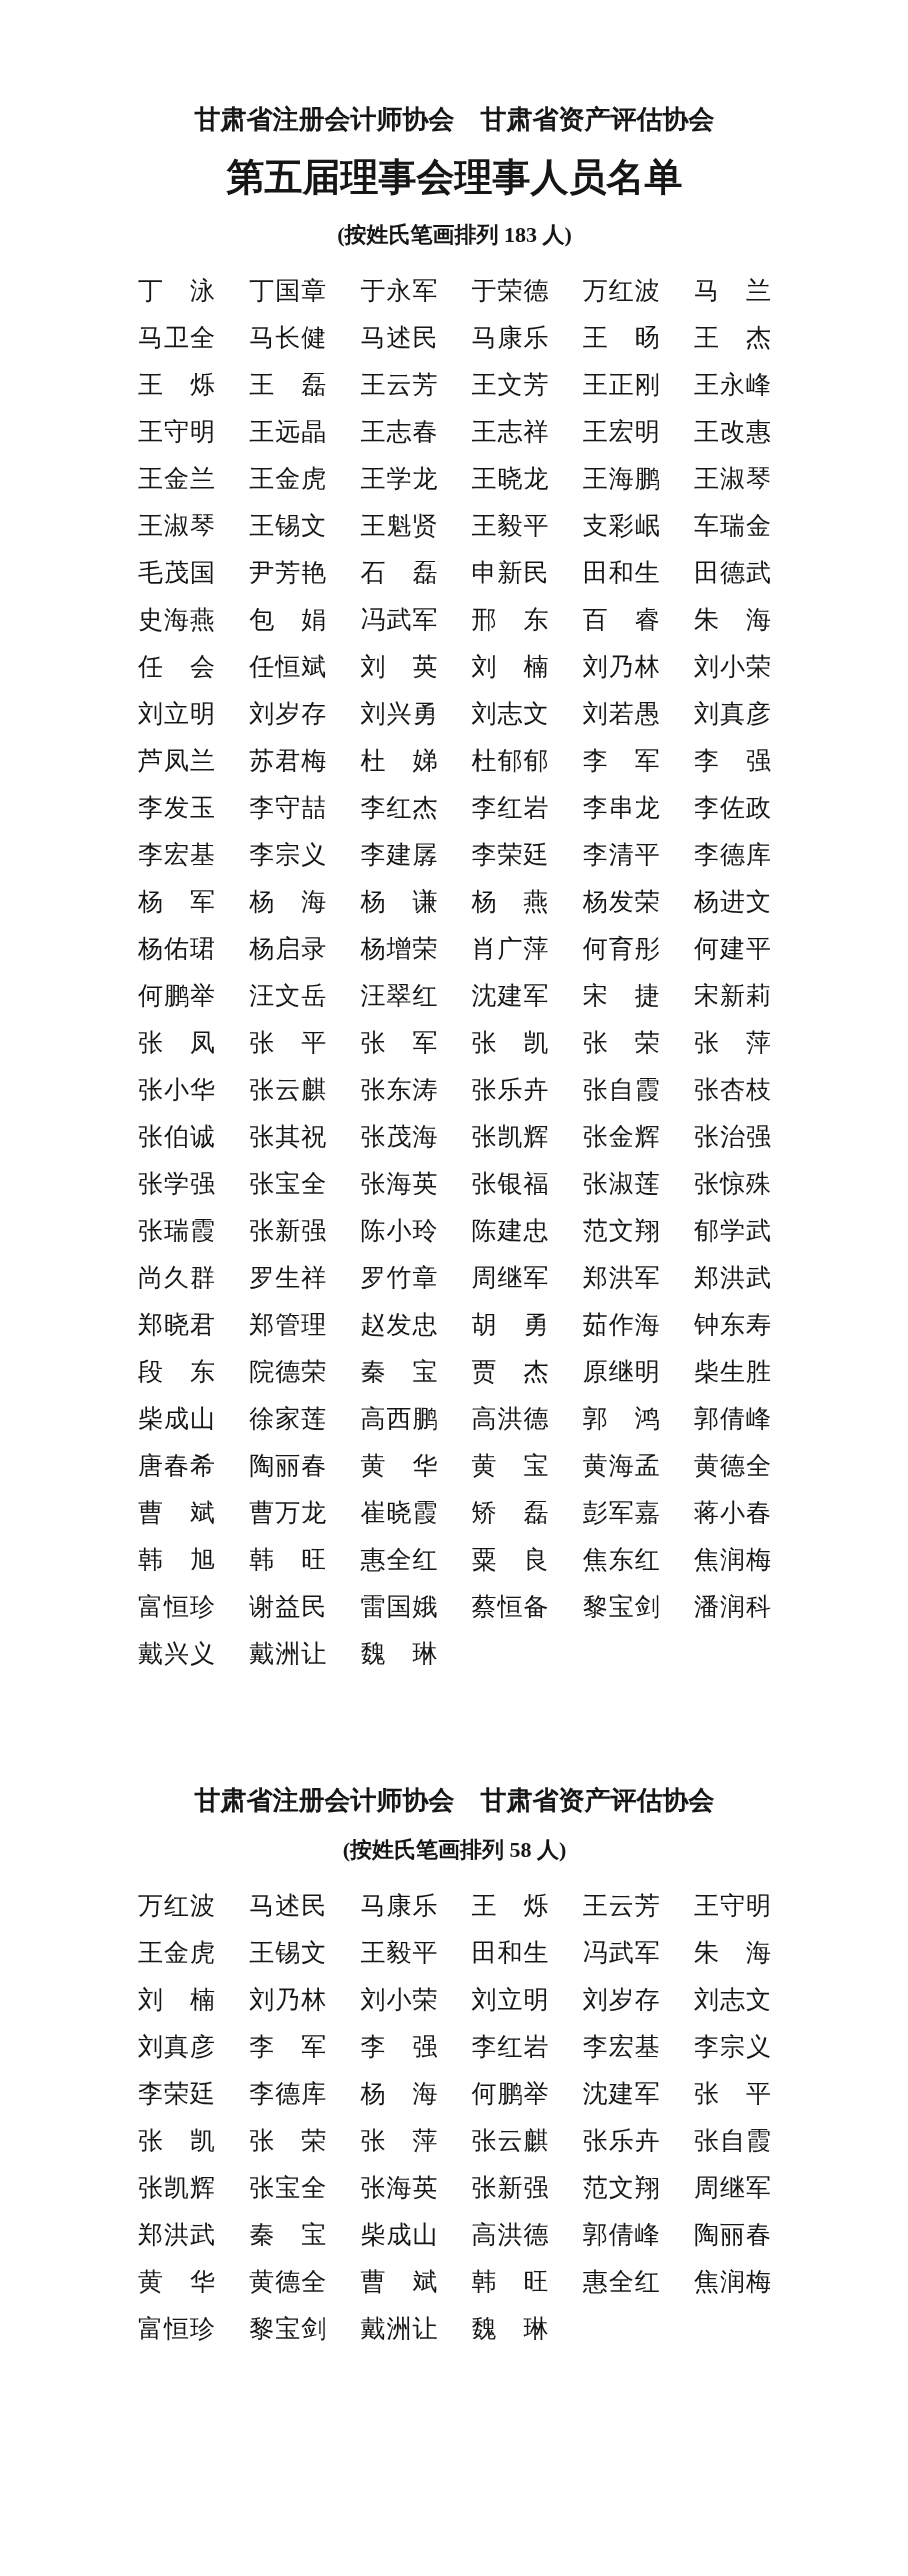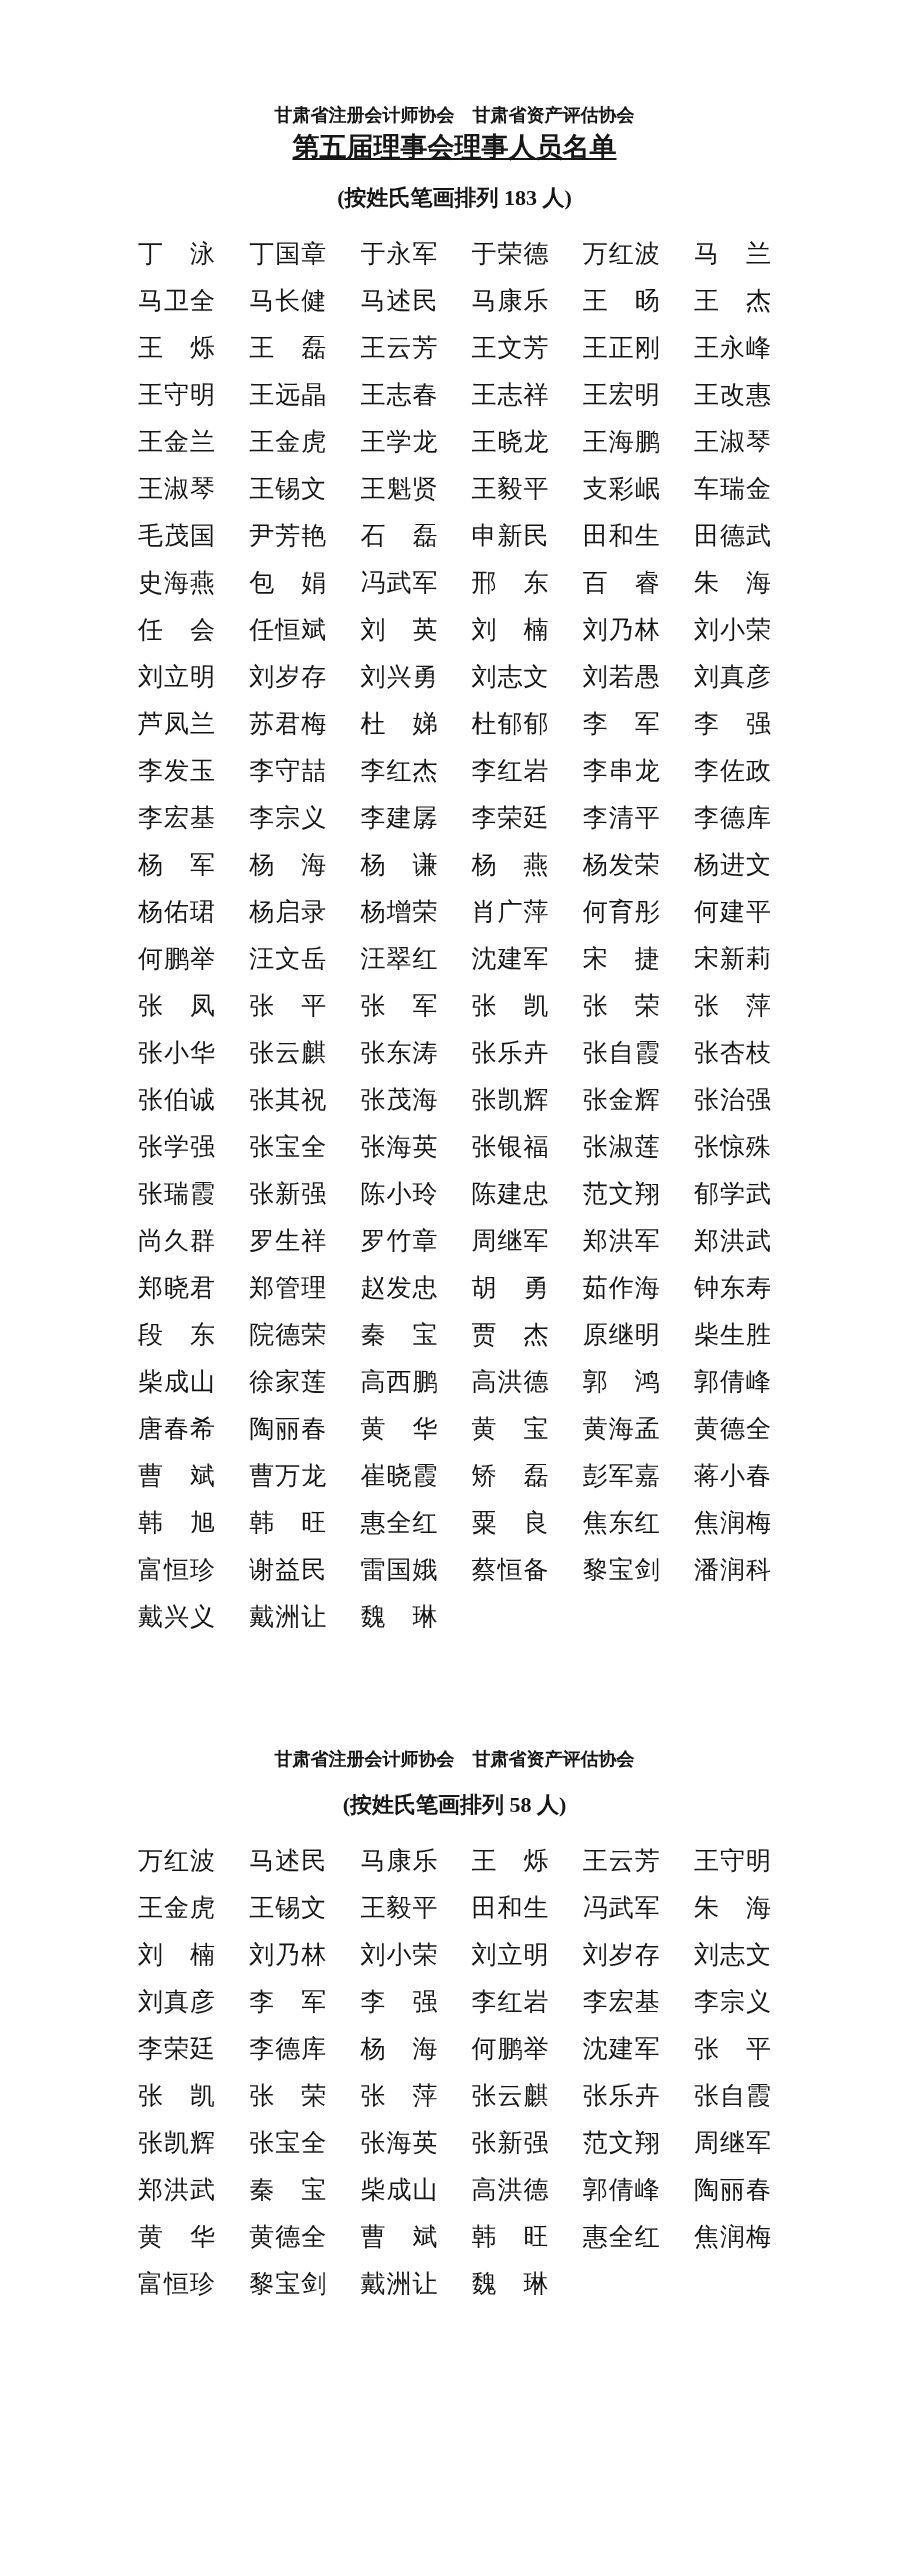--- a/index.html
+++ b/index.html
@@ -14,36 +14,35 @@
     font-family: "Liberation Serif", "DejaVu Serif", serif;
     -webkit-font-smoothing: antialiased;
   }
   .page {
     width: 633px;
     margin: 0 auto;
     padding-top: 106px;
   }
   section { display: block; }
   .org-title {
-    font-size: 18px;
+    font-size: 26px;
     font-weight: 700;
     text-align: center;
     line-height: 1.05;
     margin: 0;
     white-space: nowrap;
     letter-spacing: 0;
   }
   .list-title {
-    font-size: 27px;
+    font-size: 38px;
     font-weight: 700;
     text-align: center;
     line-height: 1.05;
-    margin: 8px 0 0 0;
+    margin: 25px 0 0 0;
     white-space: nowrap;
-    text-decoration: underline;
   }
   .sort-note {
     font-size: 22px;
     font-weight: 700;
     text-align: center;
     line-height: 1.05;
     margin: 24.4px 0 0 0;
     white-space: nowrap;
   }
   .name-grid {

